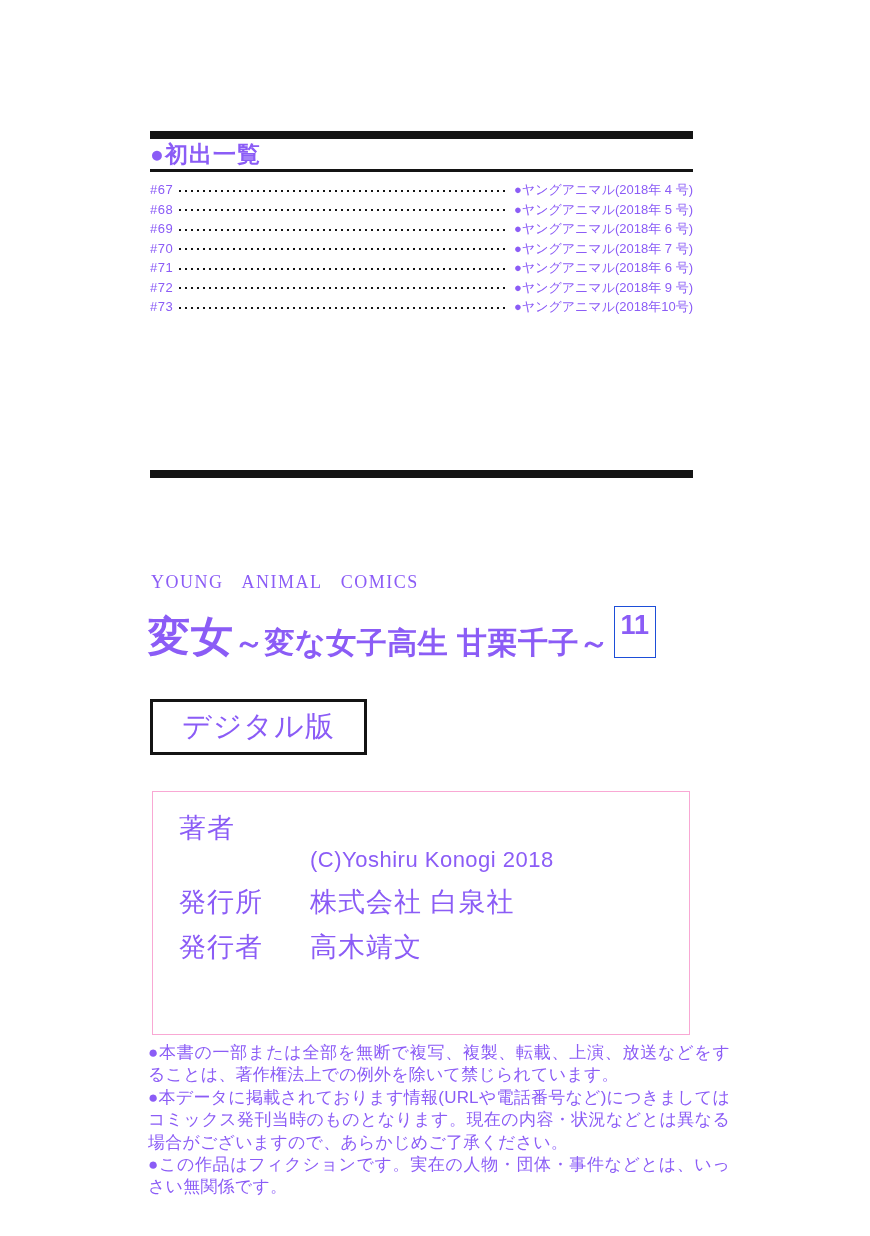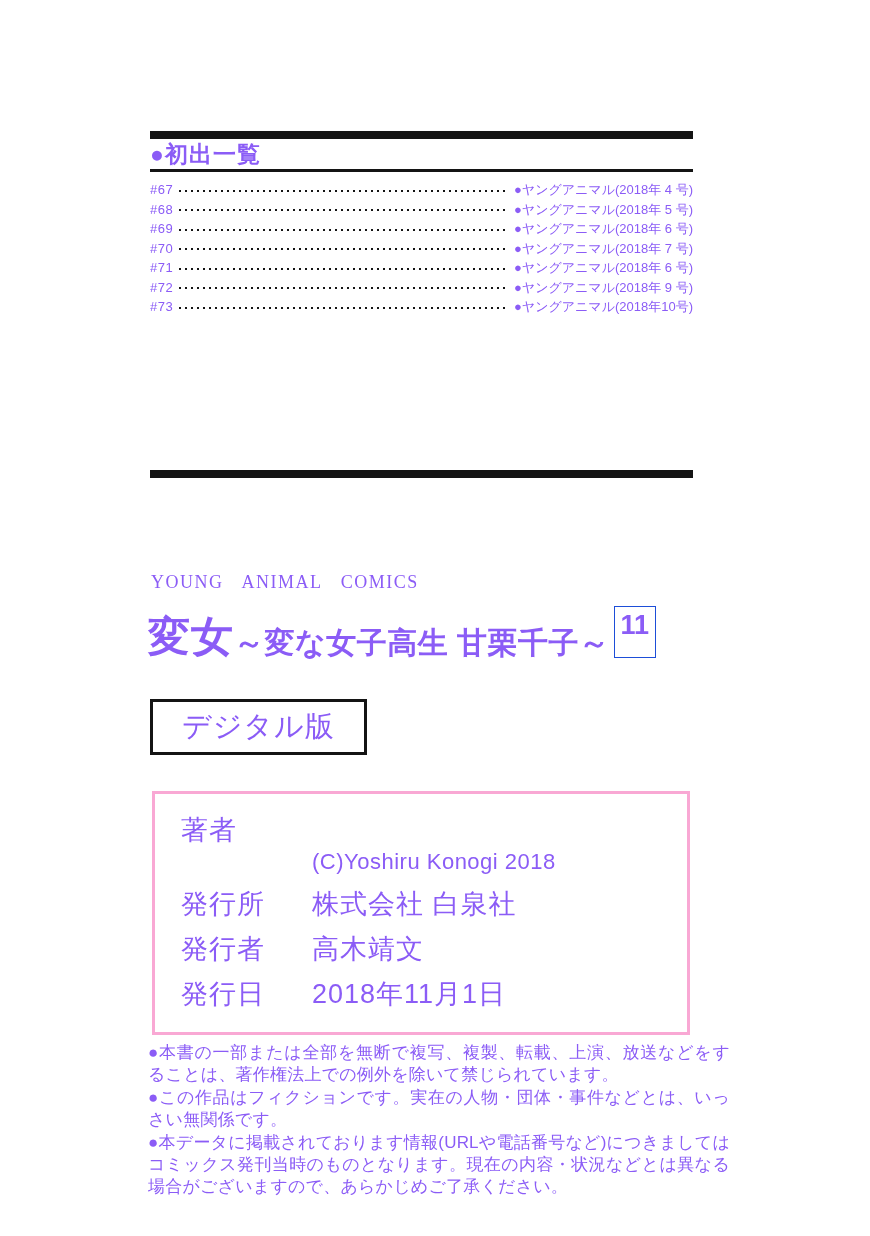--- a/index.html
+++ b/index.html
@@ -62,21 +62,21 @@
     position:absolute;left:150px;top:699px;
     border:3px solid #141414;
     padding:10px 29px 11px 29px;
     font-size:29px;line-height:1;letter-spacing:1px;
     white-space:nowrap;
   }
 
   
   .colophon-box{
     position:absolute;left:152px;top:791px;width:538px;height:244px;
-    border:3px solid #f9a8d4;box-sizing:border-box;
+    border:1px solid #f9a8d4;box-sizing:border-box;
     padding:21px 8px 0 26px;
   }
   .colophon-row{
     display:flex;font-size:27px;line-height:31px;
     margin-bottom:14px;white-space:nowrap;
   }
   .colophon-label{flex:none;width:131px;letter-spacing:1px;}
   .colophon-value{flex:1;letter-spacing:1px;}
   .colophon-note{
     font-size:22px;line-height:25px;
@@ -167,28 +167,24 @@
   <div class="colophon-row">
     <span class="colophon-label">発行所</span>
     <span class="colophon-value">株式会社 白泉社</span>
   </div>
 
   <div class="colophon-row">
     <span class="colophon-label">発行者</span>
     <span class="colophon-value">高木靖文</span>
   </div>
 
-  <div class="colophon-row">
-    <span class="colophon-label">発行日</span>
-    <span class="colophon-value">2018年11月1日</span>
-  </div>
 </div>
   </div>
 
   <div class="notices">
   <p class="notice-p">●本書の一部または全部を無断で複写、複製、転載、上演、放送などをすることは、著作権法上での例外を除いて禁じられています。</p>
 
+  <p class="notice-p">●本データに掲載されております情報(URLや電話番号など)につきましてはコミックス発刊当時のものとなります。現在の内容・状況などとは異なる場合がございますので、あらかじめご了承ください。</p>
+
   <p class="notice-p">●この作品はフィクションです。実在の人物・団体・事件などとは、いっさい無関係です。</p>
-
-  <p class="notice-p">●本データに掲載されております情報(URLや電話番号など)につきましてはコミックス発刊当時のものとなります。現在の内容・状況などとは異なる場合がございますので、あらかじめご了承ください。</p>
 </div>
 
 </div>
 
 </body></html>

